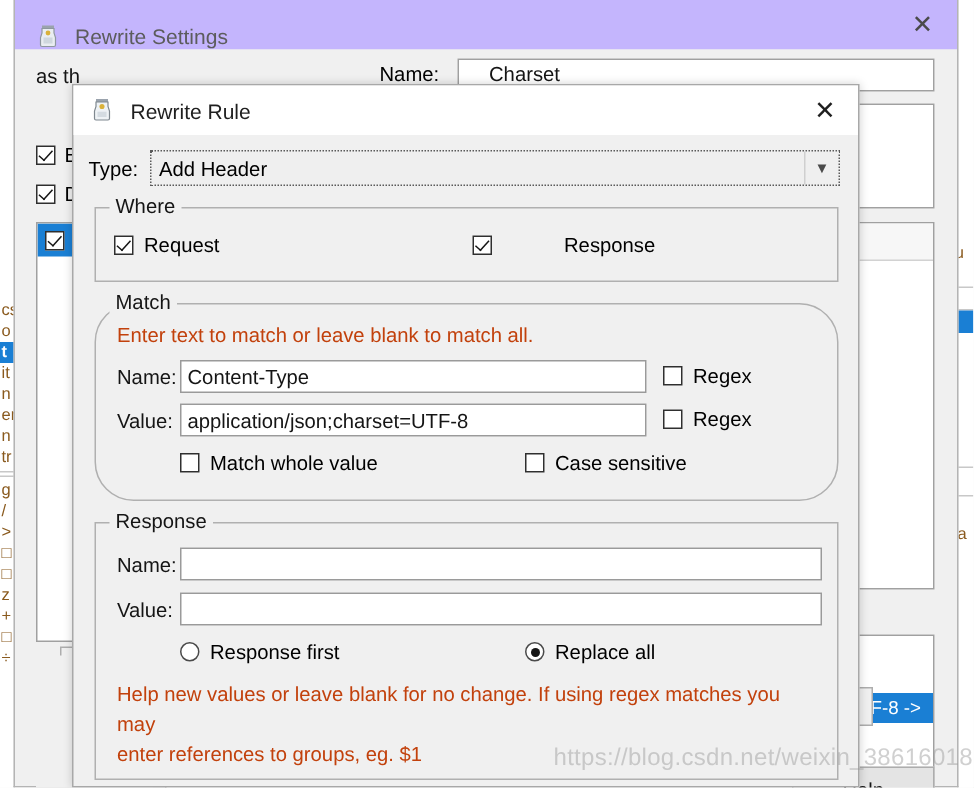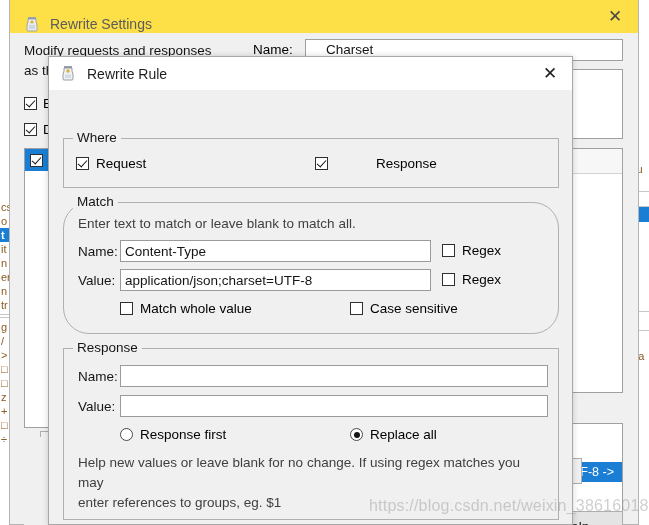--- a/index.html
+++ b/index.html
@@ -87,21 +87,21 @@
     top: 0px;
     width: 630px;
     height: 525px;
     background: #f0f0f0;
     border: 1px solid #b4b4b4;
     border-top: none;
     box-sizing: border-box;
   }
   .rs-titlebar {
     height: 33px;
-    background: #fde047;
+    background: #c4b5fd;
     display: flex;
     align-items: center;
     padding: 15px 0 0 14px;
     box-sizing: border-box;
     position: relative;
   }
   .rs-title-text {
     font-size: 14px;
     color: #5c5c5c;
     margin-left: 10px;
@@ -406,21 +406,21 @@
     font-size: 13.5px;
     color: #151515;
     padding: 2px 4px;
     display: flex;
     align-items: center;
     overflow: hidden;
     white-space: nowrap;
   }
   .hint {
     font-size: 13.5px;
-    color: #404040;
+    color: #c2410c;
     line-height: 20px;
   }
 
   
   .jar-icon { width: 16px; height: 17px; display:block; }
 
   
   #watermark {
     position: absolute;
     left: 369px;
@@ -492,21 +492,20 @@
         <path d="M5 9 L11 9 L11 13 L5 13 Z" fill="#b9c4cd" opacity="0.55"></path>
         <circle cx="8" cy="6" r="1.6" fill="#d9b13a"></circle>
       </svg>
     </span>
     <span class="rs-title-text">Rewrite Settings</span>
     <span class="rs-close">✕</span>
   </div>
 
   <div class="rs-body">
     <div class="rs-desc">
-      <div>Modify requests and responses</div>
       <div>as th</div>
     </div>
 
     <div class="rs-name-label">Name:</div>
     <div class="rs-name-input">Charset</div>
 
     <div class="rs-check-row r1">
       <span class="cb checked"></span>
       <span>En</span>
     </div>
@@ -546,20 +545,27 @@
         <path d="M5 9.5 L11 9.5 L11 13 L5 13 Z" fill="#b9c4cd" opacity="0.5"></path>
         <circle cx="8" cy="6" r="1.7" fill="#d9b13a"></circle>
       </svg>
     </span>
     <span class="rr-title-text">Rewrite Rule</span>
     <span class="rr-close">✕</span>
   </div>
 
   <div class="rr-body">
 
+    <div class="rr-type-row">
+      <span class="rr-type-label">Type:</span>
+      <div class="rr-combo">
+        <span>Add Header</span>
+        <span class="arrow">▼</span>
+      </div>
+    </div>
 
     <div class="groupbox" id="group-where">
       <span class="legend">Where</span>
       <div class="cbrow abs" style="left:12px; top:17px;">
         <span class="cb checked"></span>
         <span>Request</span>
       </div>
       <div class="cbrow abs" style="left:251px; top:17px;gap:48px;">
         <span class="cb checked"></span>
         <span>Response</span>

